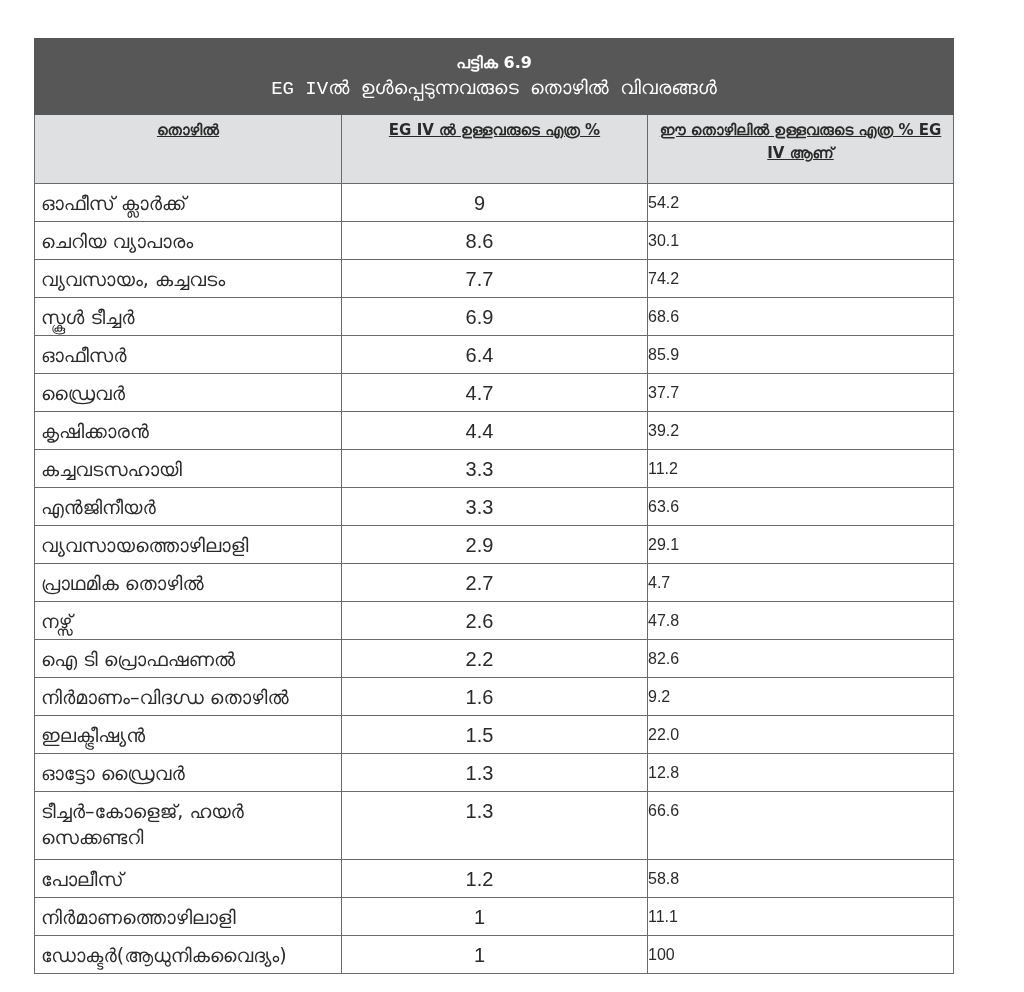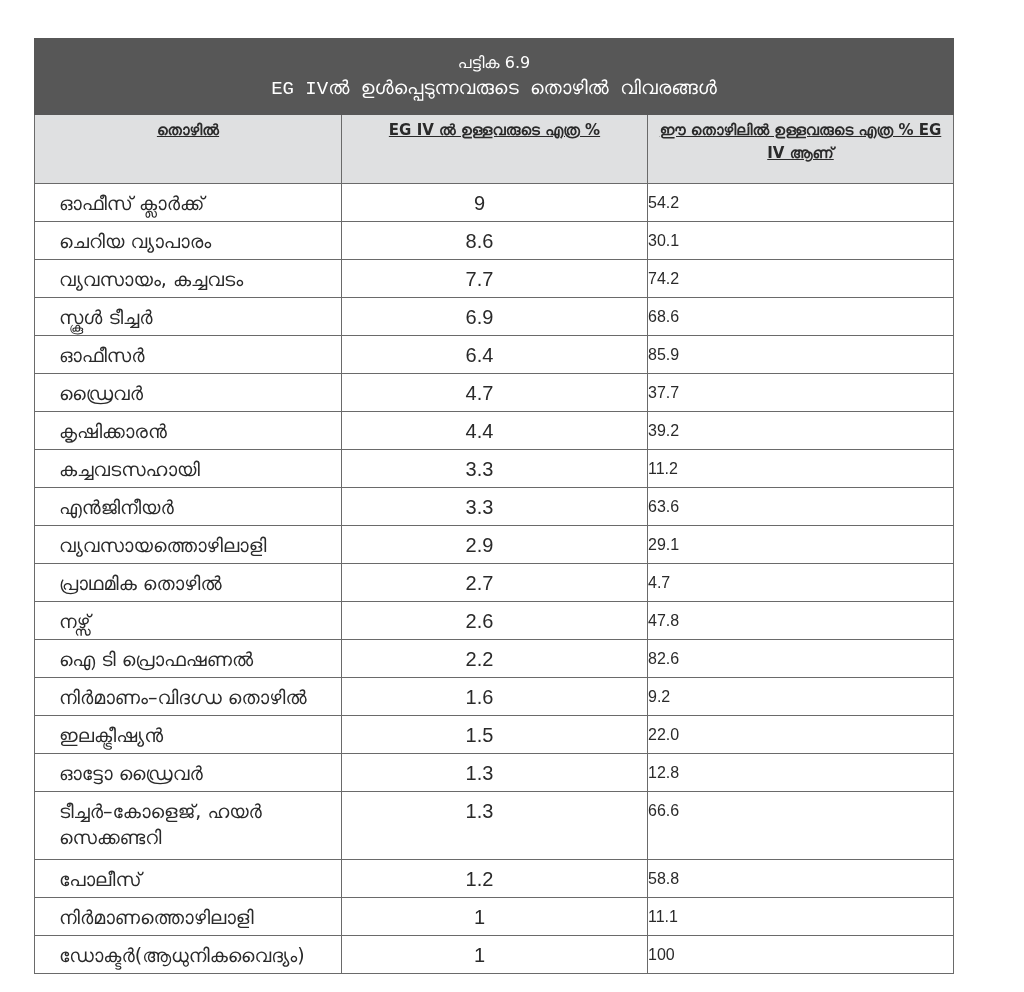--- a/index.html
+++ b/index.html
@@ -34,21 +34,21 @@
       color: #ffffff;
       text-align: center;
       height: 75px;
       padding: 0;
       border: 1px solid #575757;
       vertical-align: middle;
     }
     .title-num {
       font-size: 16px;
       line-height: 24px;
-      font-weight: normal;
+      font-weight: bold;
       display: block;
     }
     .title-text {
       font-size: 19px;
       line-height: 28px;
       display: block;
       font-family: Liberation Mono, monospace;
     }
 
     .head-row th {
@@ -71,21 +71,21 @@
       height: 37px;
       padding: 0 10px;
       font-size: 19px;
       line-height: 26px;
       vertical-align: top;
       padding-top: 6px;
       box-sizing: border-box;
     }
     tbody td.occ {
       text-align: left;
-      padding-left: 24px;
+      padding-left: 6px;
     }
     tbody td.num {
       text-align: center;
       font-family: "Liberation Sans", sans-serif;
       font-size: 20px;
       padding-right: 30px;
       padding-left: 0;
     }
     tbody td.num3 {
       text-align: left;

